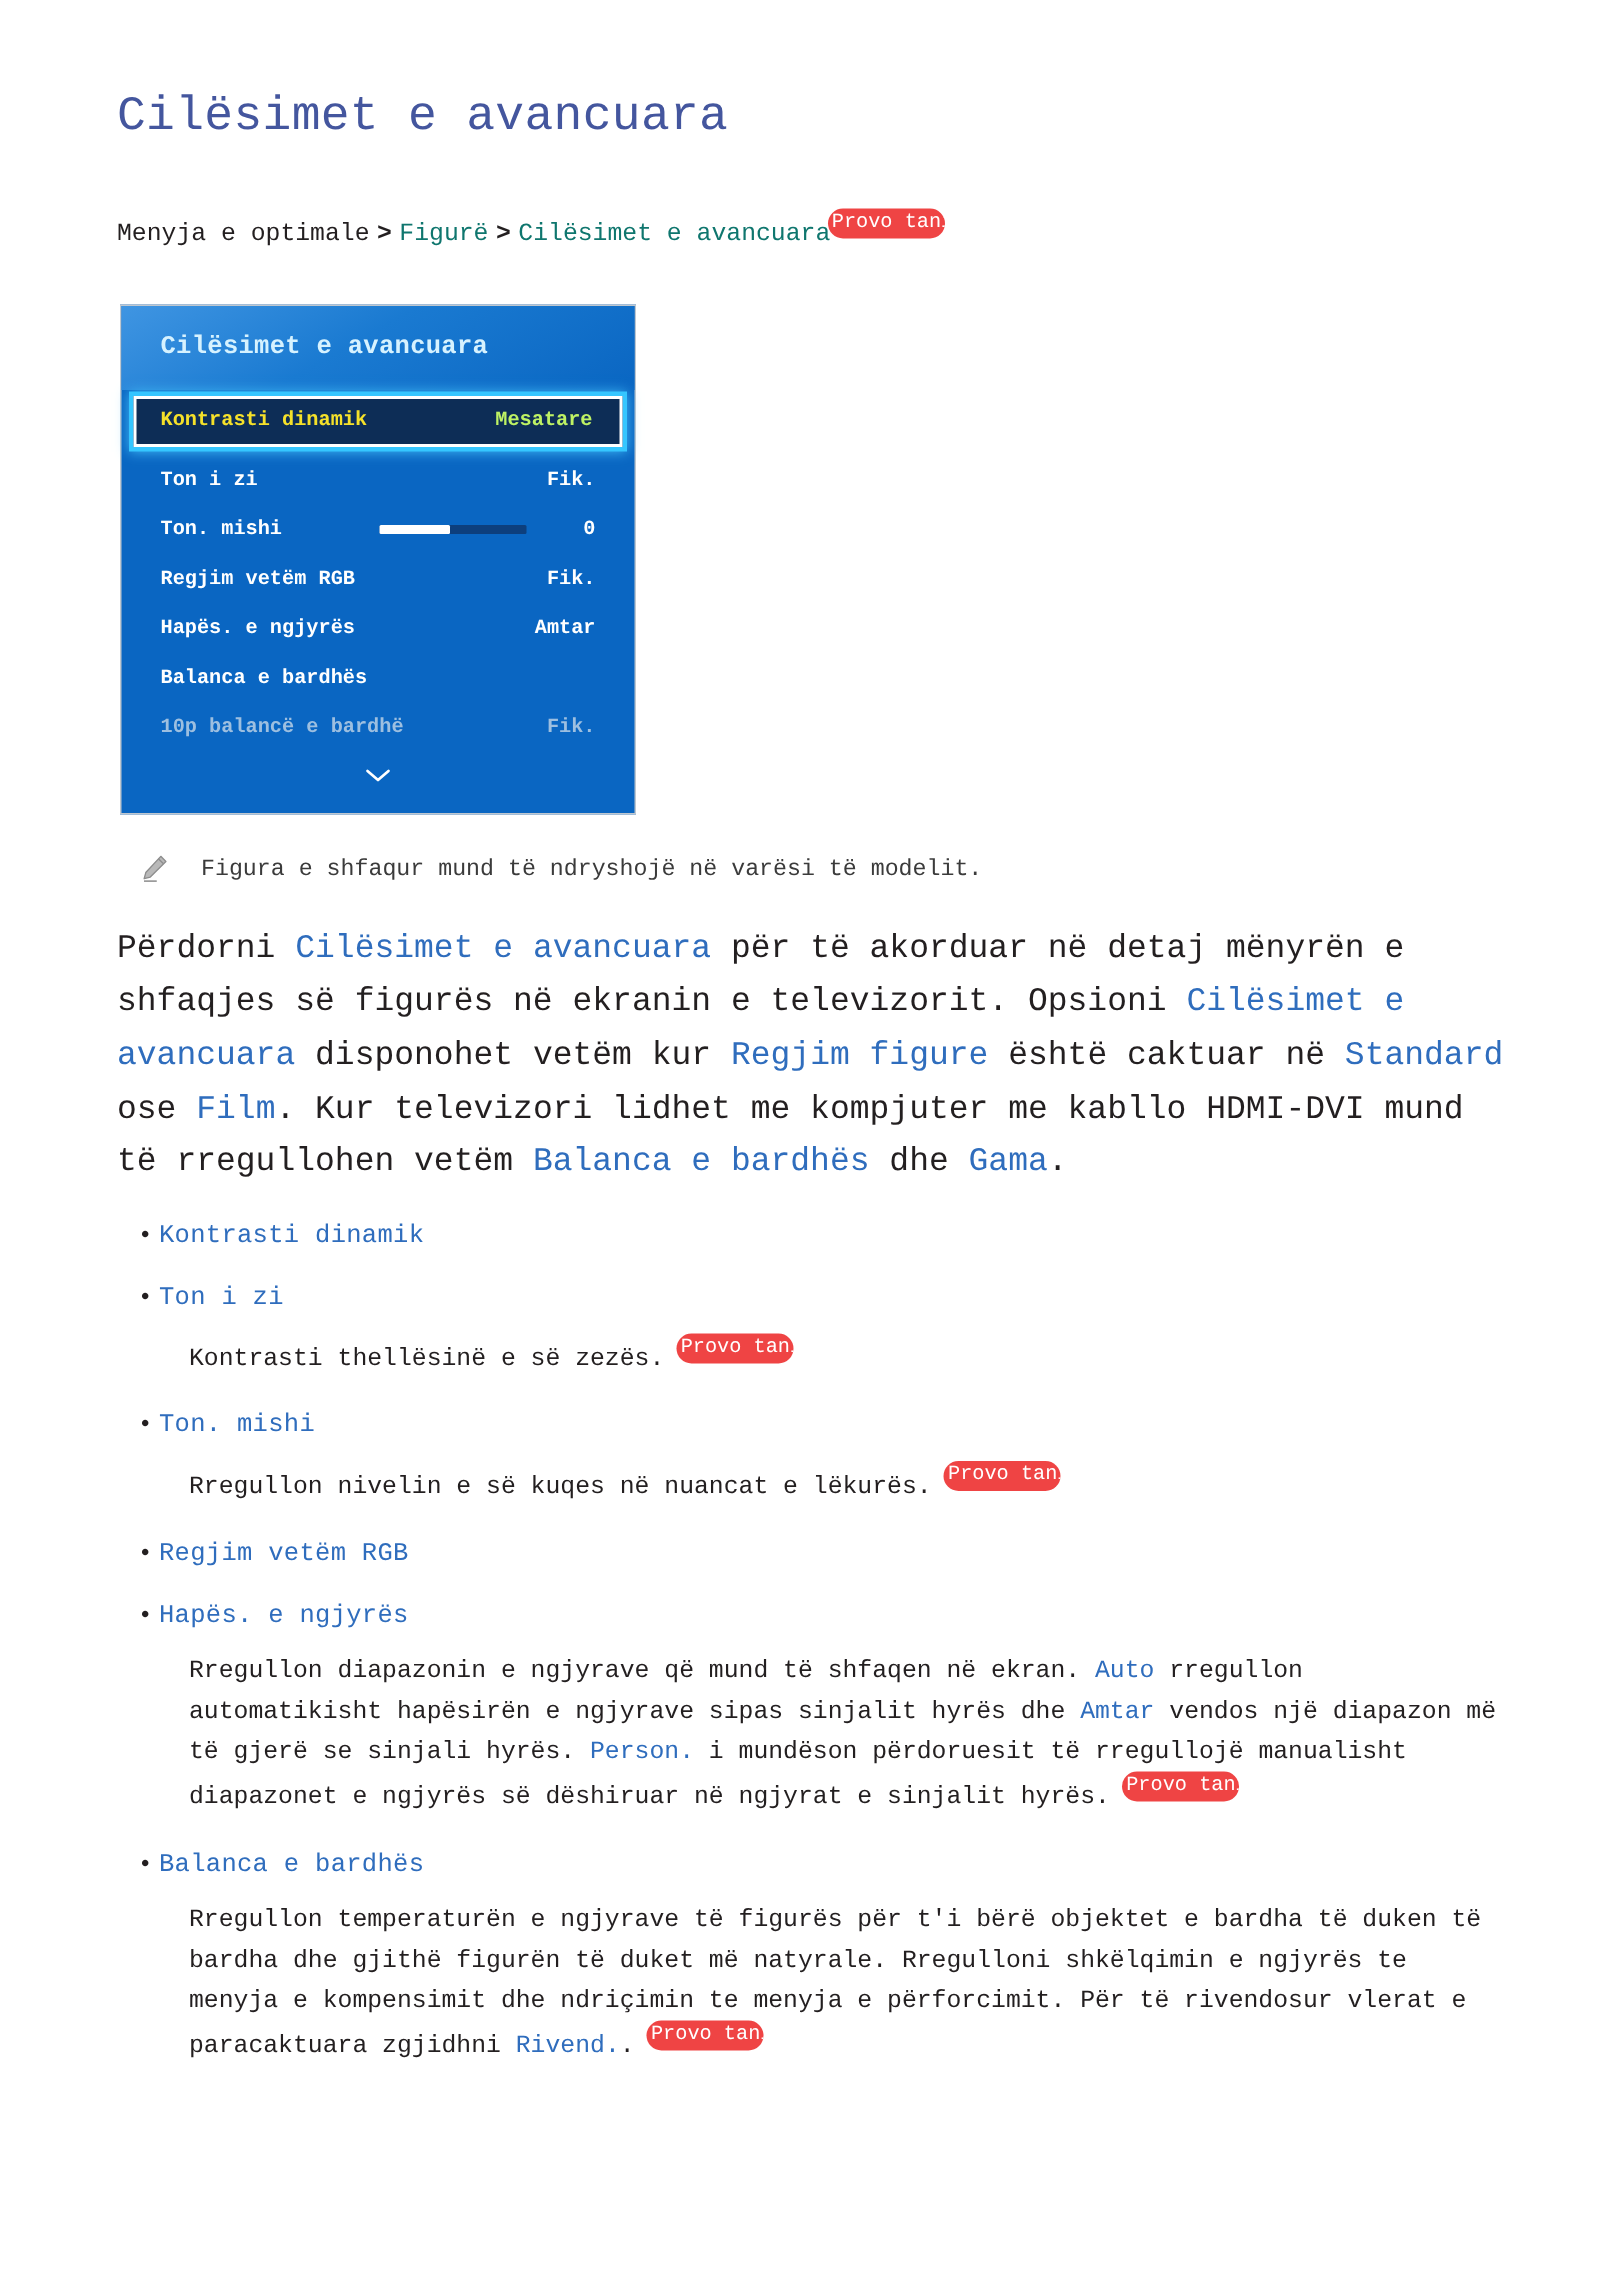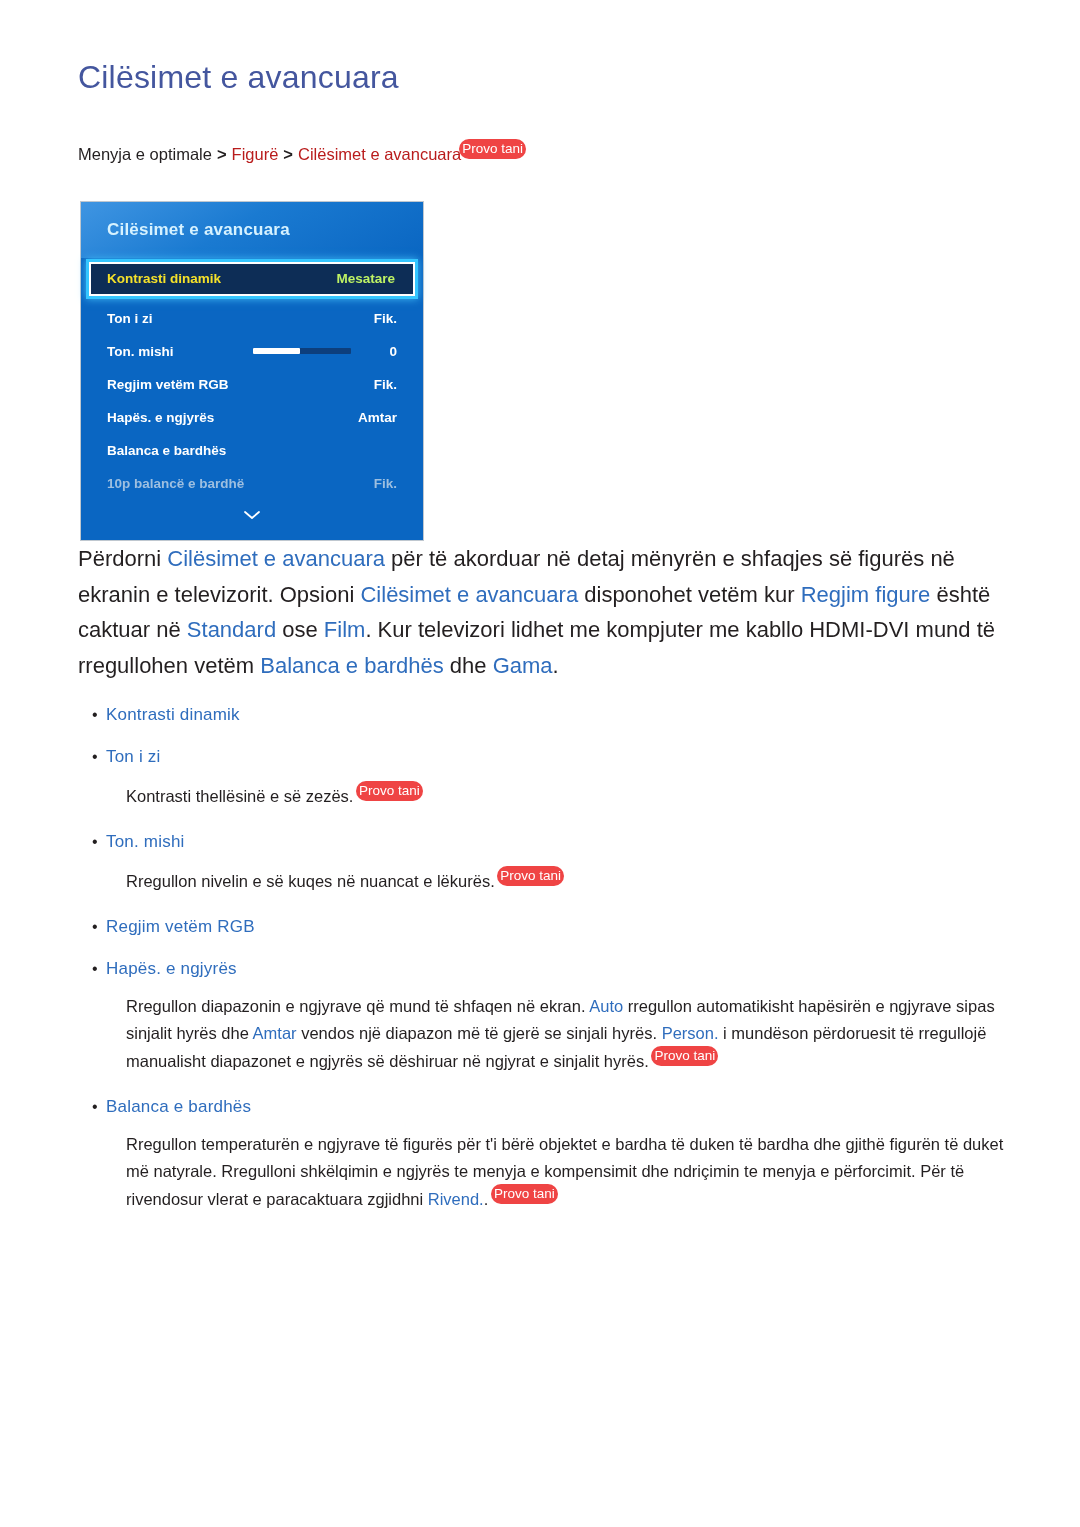--- a/index.html
+++ b/index.html
@@ -14,20 +14,21 @@
     color: #231f20;
     position: relative;
     overflow: hidden;
   }
   .page {
     position: absolute;
     left: 0; top: 0;
     width: 1080px;
     height: 1527px;
     padding: 0;
+    font-family: Liberation Mono, monospace;
   }
   .content {
     position: absolute;
     left: 78px;
     top: 60px;
     width: 930px;
   }
 
   
   .page-title {
@@ -41,21 +42,21 @@
 
   
   .breadcrumb {
     font-size: 16.5px;
     color: #231f20;
     margin: 0 0 34px 0;
     line-height: 1.5;
     white-space: nowrap;
   }
   .breadcrumb .crumb-link {
-    color: #b91c1c;
+    color: #0f766e;
   }
   .breadcrumb .crumb-sep {
     color: #231f20;
     margin: 0 5px;
     font-weight: 600;
   }
 
   
   .pill {
     display: inline-block;
@@ -281,20 +282,30 @@
         </div>
 
         <div class="tv-more">
           <svg class="chev" viewBox="0 0 18 10">
             <path d="M2 2 L9 8 L16 2" fill="none" stroke="#ffffff" stroke-width="1.8" stroke-linecap="round" stroke-linejoin="round"></path>
           </svg>
         </div>
       </div>
     </div>
 
+    <div class="note">
+      <span class="note-icon">
+        <svg width="20" height="20" viewBox="0 0 20 20">
+          <path d="M14.2 1.9 L17.6 5.3 L7.2 15.7 L3.1 16.8 L4.2 12.7 Z" fill="#b9b9b9" stroke="#8d8d8d" stroke-width="0.9" stroke-linejoin="round"></path>
+          <path d="M12.6 3.5 L16 6.9" fill="none" stroke="#8d8d8d" stroke-width="0.9"></path>
+          <path d="M3.0 18.4 L11.5 18.4" fill="none" stroke="#9b9b9b" stroke-width="1.1"></path>
+        </svg>
+      </span>
+      <span class="note-text">Figura e shfaqur mund të ndryshojë në varësi të modelit.</span>
+    </div>
 
     <p class="para"><span>Përdorni </span><span class="link">Cilësimet e avancuara</span><span> për të akorduar në detaj mënyrën e shfaqjes së figurës në ekranin e televizorit. Opsioni </span><span class="link">Cilësimet e avancuara</span><span> disponohet vetëm kur </span><span class="link">Regjim figure</span><span> është caktuar në </span><span class="link">Standard</span><span> ose </span><span class="link">Film</span><span>. Kur televizori lidhet me kompjuter me kabllo HDMI-DVI mund të rregullohen vetëm </span><span class="link">Balanca e bardhës</span><span> dhe </span><span class="link">Gama</span><span>.</span></p>
 
     <div class="bullet-block">
       <div class="bullet-head">
         <span class="bullet-dot">•</span>
         <span class="bullet-title">Kontrasti dinamik</span>
       </div>
     </div>
 

